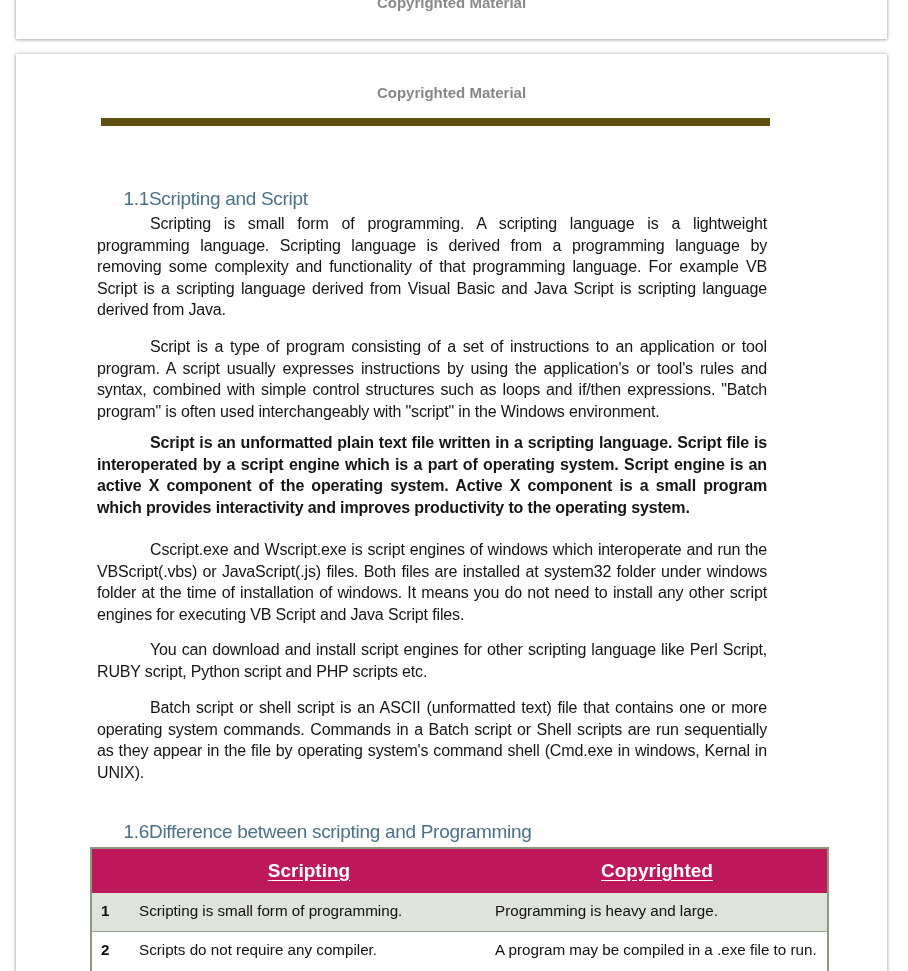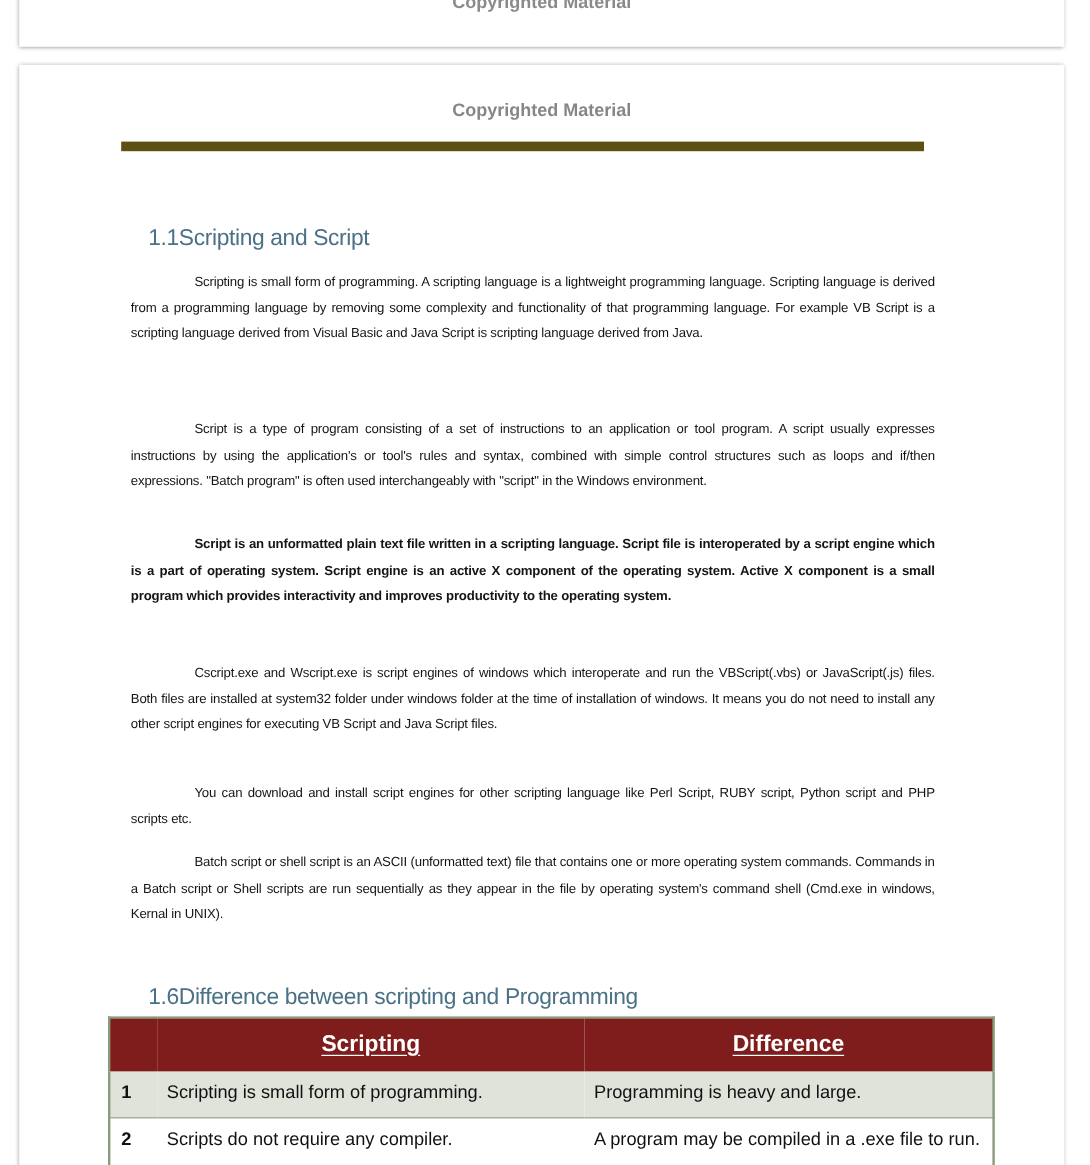--- a/index.html
+++ b/index.html
@@ -35,38 +35,38 @@
   }
   .content { position: absolute; left: 81px; width: 670px; top: 0; }
   h2 {
     position: absolute; margin: 0; font-weight: normal;
     font-size: 19px; color: #4a7186; letter-spacing: -0.3px;
   }
   h2 .num { display: inline-block; width: 52px; text-align: right; }
   .h-1 { top: 134px; }
   .h-2 { top: 767px; }
   p {
-    position: absolute; margin: 12px; width: 670px;
-    font-size: 11px; line-height: 21.6px; color: #151515;
+    position: absolute; margin: 0; width: 670px;
+    font-size: 16px; line-height: 21.6px; color: #151515;
     text-align: justify; text-indent: 53px; letter-spacing: -0.15px;
   }
   .p1 { top: 159px; }
   .p2 { top: 282px; }
   .p3 { top: 378px; font-weight: bold; }
   .p4 { top: 485px; }
   .p5 { top: 585px; }
   .p6 { top: 643px; }
   table.cmp {
     position: absolute; top: 793px; left: 74px; width: 739px;
     border-collapse: collapse;
     font-size: 15.2px; color: #111;
     border: 2px solid #8c9a7c;
   }
   table.cmp th {
-    background: #7f1d1d; color: #ffffff; font-weight: bold;
+    background: #be185d; color: #ffffff; font-weight: bold;
     font-size: 19px; height: 42px; text-decoration: underline;
     text-underline-offset: 3px; letter-spacing: 0px;
   }
   table.cmp td { padding: 0 8px; vertical-align: top; height: 38px; line-height: 18px; }
   table.cmp tr.r1 td { background: #dfe3da; padding-top: 9px; height: 29px; }
   table.cmp tr.r2 td { background: #ffffff; padding-top: 9px; border-top: 1px solid #9aa68c; }
   td.idx { width: 22px; font-weight: bold; padding-left: 9px !important; }
   td.c1 { width: 340px; }
 </style>
 </head>
@@ -91,21 +91,21 @@
     <p class="p6">Batch script or shell script is an ASCII (unformatted text) file that contains one or more operating system commands. Commands in a Batch script or Shell scripts are run sequentially as they appear in the file by operating system's command shell (Cmd.exe in windows, Kernal in UNIX).</p>
 
     <h2 class="h-2"><span class="num">1.6</span><span>Difference between scripting and Programming</span></h2>
   </div>
 
   <table class="cmp">
     <thead>
       <tr>
         <th></th>
         <th>Scripting</th>
-        <th>Difference</th>
+        <th>Copyrighted</th>
       </tr>
     </thead>
     <tbody>
       <tr class="r1">
         <td class="idx">1</td>
         <td class="c1">Scripting is small form of programming.</td>
         <td>Programming is heavy and large.</td>
       </tr>
       <tr class="r2">
         <td class="idx">2</td>

